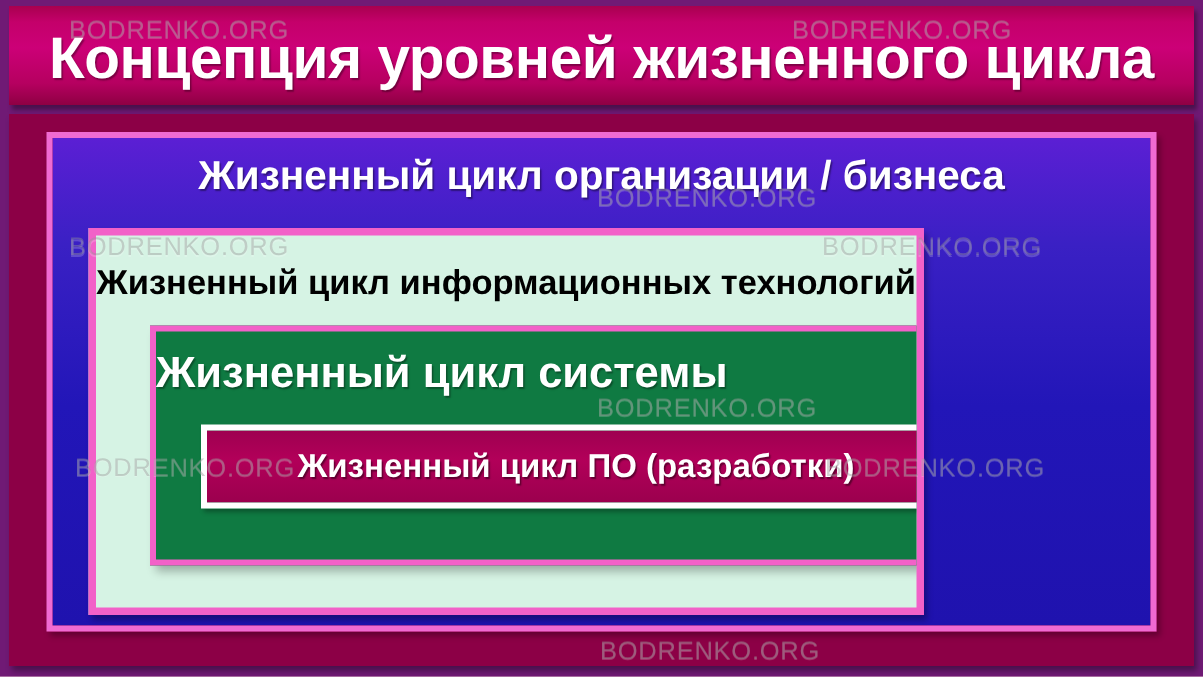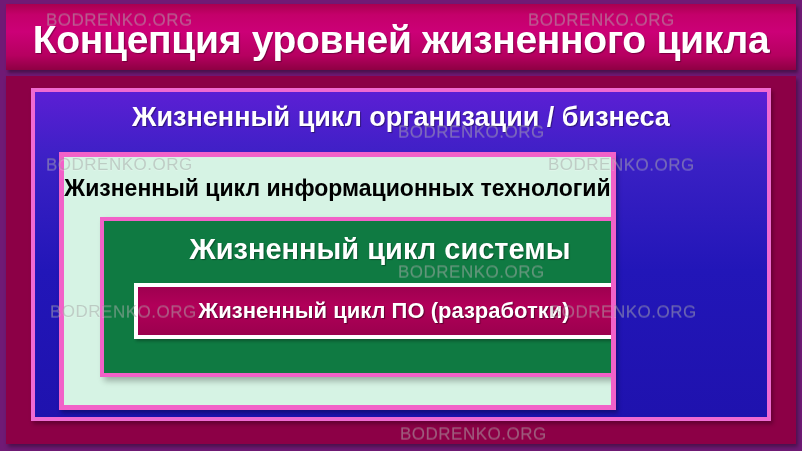--- a/index.html
+++ b/index.html
@@ -127,21 +127,20 @@
     border: 4px solid #f261c8;
     box-sizing: border-box;
     box-shadow: 4px 4px 6px rgba(0,0,0,0.28);
     overflow: hidden;
   }
   .label-green {
     position: absolute;
     left: 0;
     top: 12px;
     width: 100%;
-    text-align: center;
     color: #ffffff;
     font-size: 29px;
     font-weight: bold;
     white-space: nowrap;
     text-shadow: 1px 1px 1px rgba(0,0,0,0.35);
   }
 
   
   .box-crimson {
     position: absolute;

